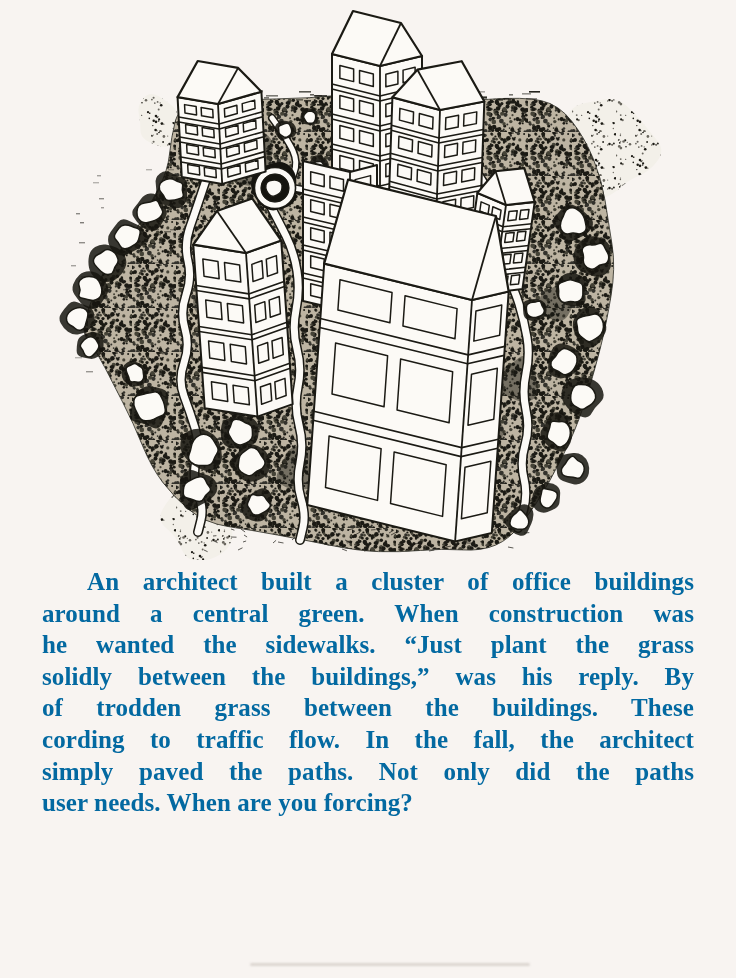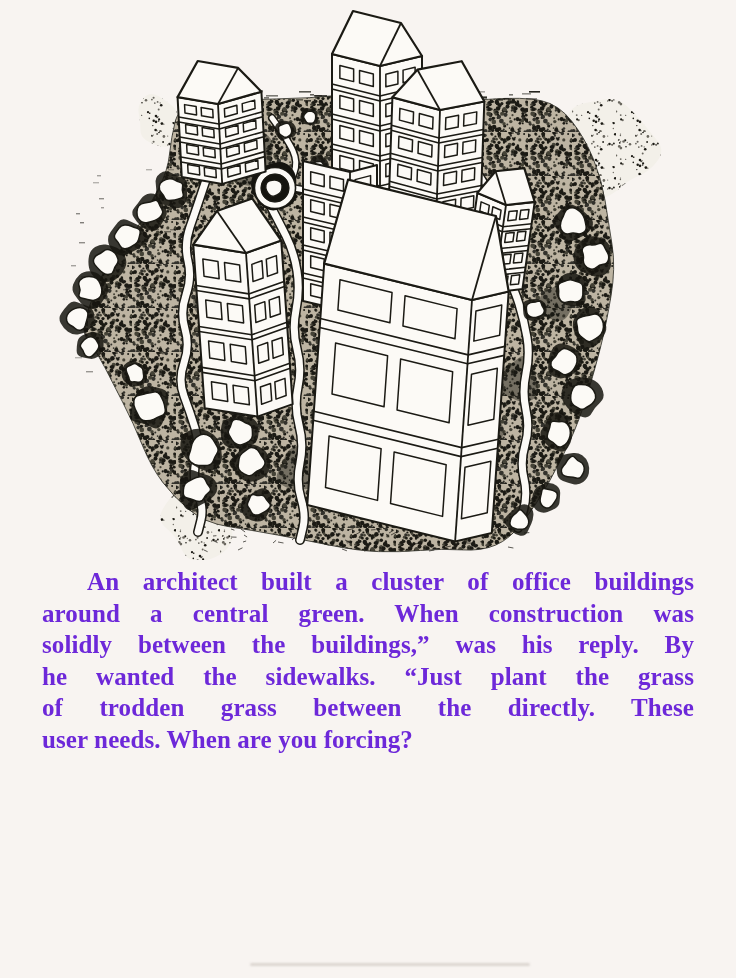--- a/index.html
+++ b/index.html
@@ -673,23 +673,25 @@
         <path d="M457.72,466.20480000000003 L404.91999999999996,457.0528 L404.91999999999996,508.7528 L457.72,517.9048 Z" fill="#fcfaf6" stroke="#1b1a14" stroke-width="1.5" stroke-linejoin="round"></path>
         <path d="M391.72,454.7648 L338.92,445.6128 L338.92,497.3128 L391.72,506.46479999999997 Z" fill="#fcfaf6" stroke="#1b1a14" stroke-width="1.5" stroke-linejoin="round"></path>
         <path d="M476.6944,310.66560000000004 L502.0384,302.9216 L502.0384,333.1716 L476.6944,340.91560000000004 Z" fill="#fcfaf6" stroke="#1b1a14" stroke-width="1.5" stroke-linejoin="round"></path>
         <path d="M476.6944,374.02560000000005 L502.0384,366.2816 L502.0384,417.4316 L476.6944,425.17560000000003 Z" fill="#fcfaf6" stroke="#1b1a14" stroke-width="1.5" stroke-linejoin="round"></path>
         <path d="M476.6944,467.2456 L502.0384,459.5016 L502.0384,511.2016 L476.6944,518.9456 Z" fill="#fcfaf6" stroke="#1b1a14" stroke-width="1.5" stroke-linejoin="round"></path>
         <path d="M322,274 L340,188.5 L490,214.5 L508,289 L472,300 Z" fill="#fcfaf6" stroke="#1b1a14" stroke-width="2.2" stroke-linejoin="round"></path>
         <path d="M490,214.5 L472,300" stroke="#1b1a14" stroke-width="1.8" fill="none"></path>
       </g>
     </svg>
 
-  <div class="text-block" style="color: #6d28d9;">
+  <div class="text-block" style="color: #0369a1;">
     <div class="tline first">An architect built a cluster of office buildings</div>
     <div class="tline">around a central green. When construction was</div>
+    <div class="tline">he wanted the sidewalks. “Just plant the grass</div>
     <div class="tline">solidly between the buildings,” was his reply. By</div>
-    <div class="tline">he wanted the sidewalks. “Just plant the grass</div>
-    <div class="tline">of trodden grass between the directly. These</div>
+    <div class="tline">of trodden grass between the buildings. These</div>
+    <div class="tline">cording to traffic flow. In the fall, the architect</div>
+    <div class="tline">simply paved the paths. Not only did the paths</div>
     <div class="tline last">user needs. When are you forcing?</div>
   </div>
 
   <div class="smudge"></div>
 </div>
 
 </body></html>

